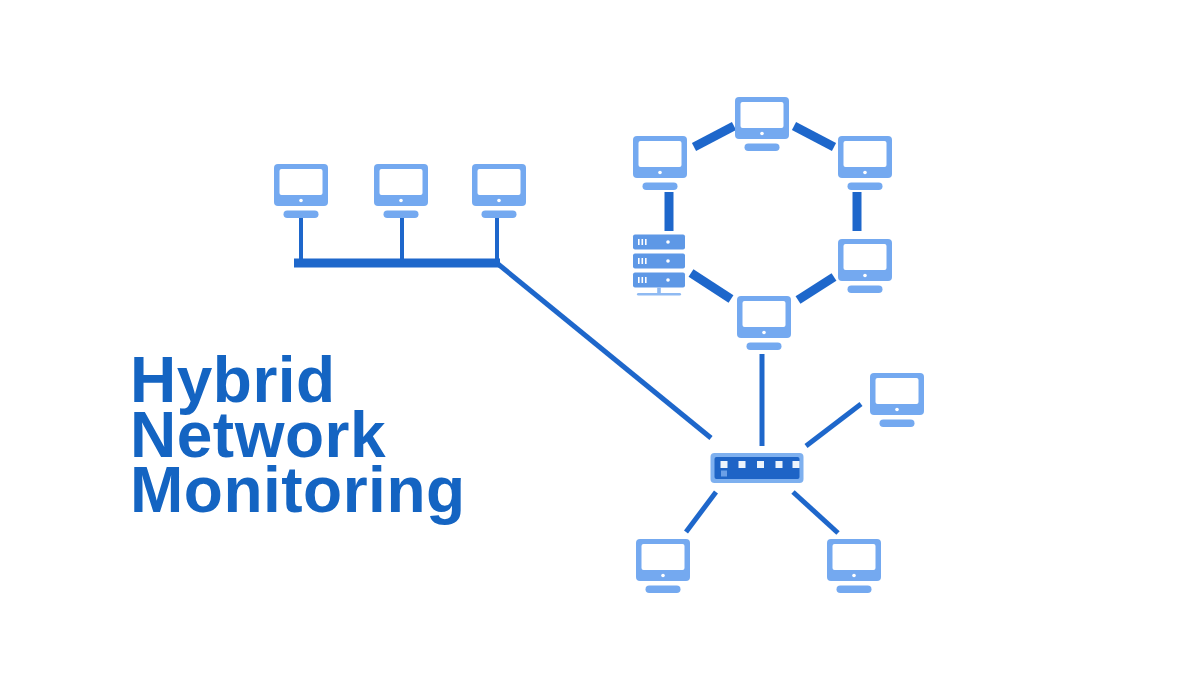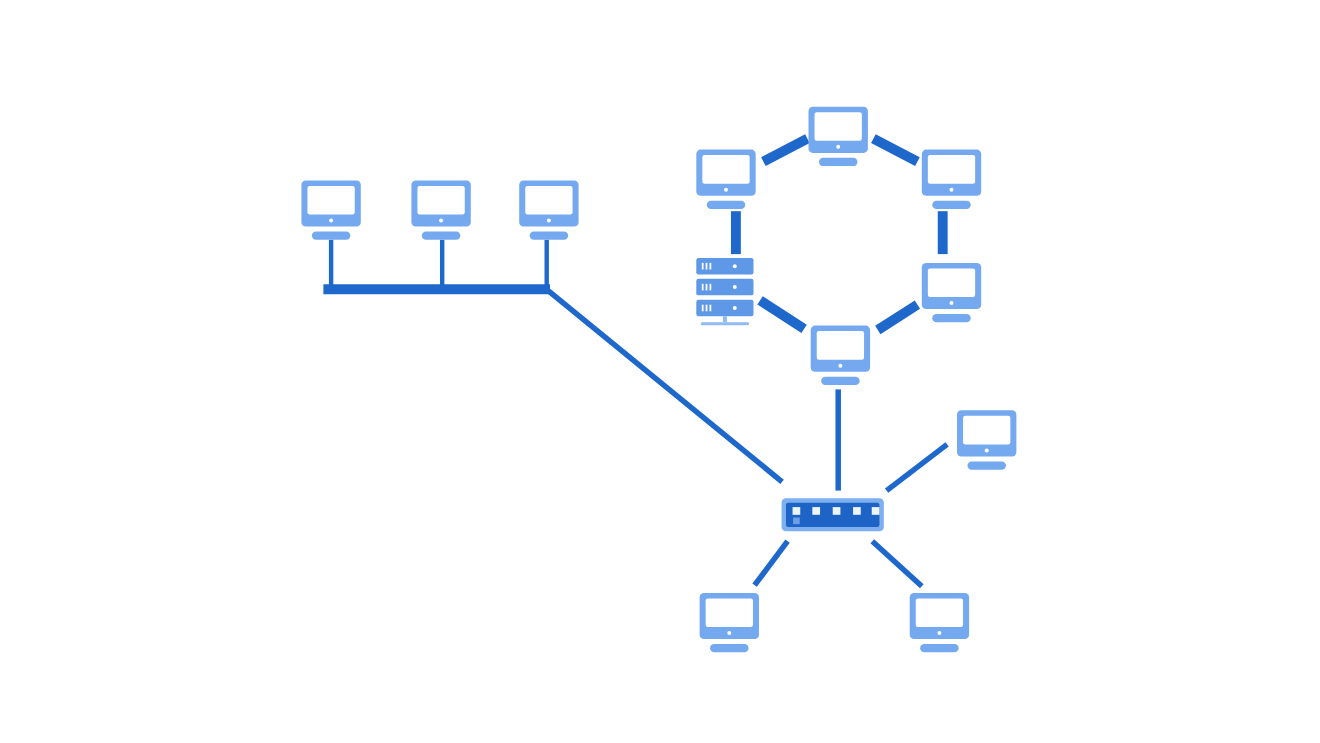--- a/index.html
+++ b/index.html
@@ -141,14 +141,19 @@
         <rect x="9.5" y="46.5" width="35" height="7.5" rx="3.75" fill="#74A9F0"></rect>
       </g>
       <g transform="translate(827, 539)">
         <rect x="0" y="0" width="54" height="42" rx="4" fill="#74A9F0"></rect>
         <rect x="5.5" y="5" width="43" height="26" rx="2" fill="#FFFFFF"></rect>
         <circle cx="27" cy="36.5" r="1.8" fill="#FFFFFF"></circle>
         <rect x="9.5" y="46.5" width="35" height="7.5" rx="3.75" fill="#74A9F0"></rect>
       </g>
     </svg>
 
+  <div class="title" style="color: rgb(20, 100, 194);">
+    <span>Hybrid</span>
+    <span>Network</span>
+    <span>Monitoring</span>
+  </div>
 
 </div>
 
 </body></html>

